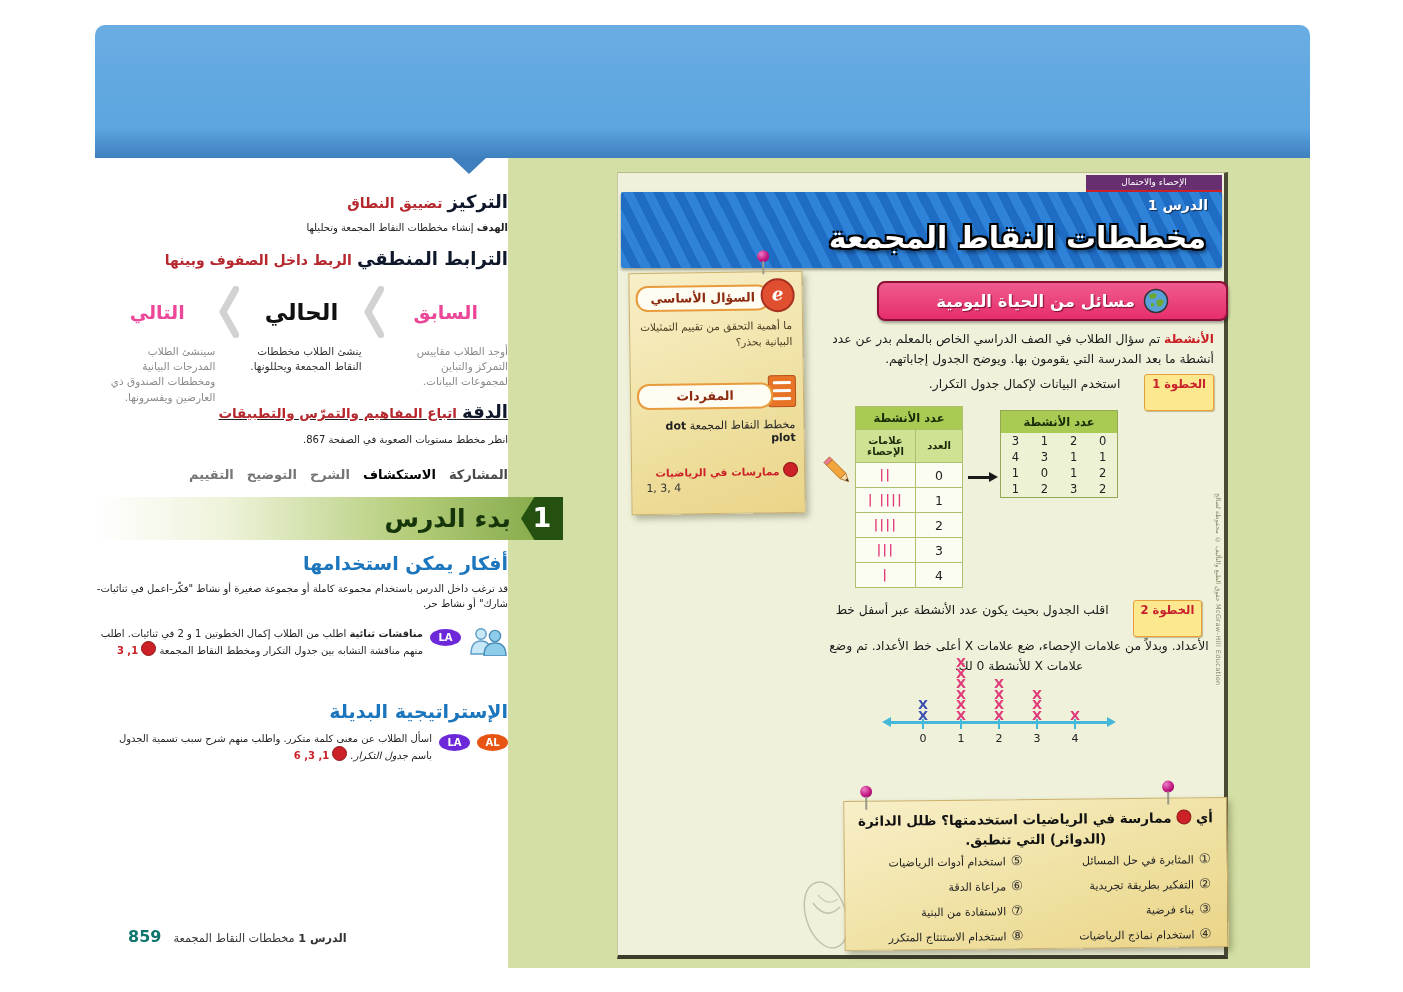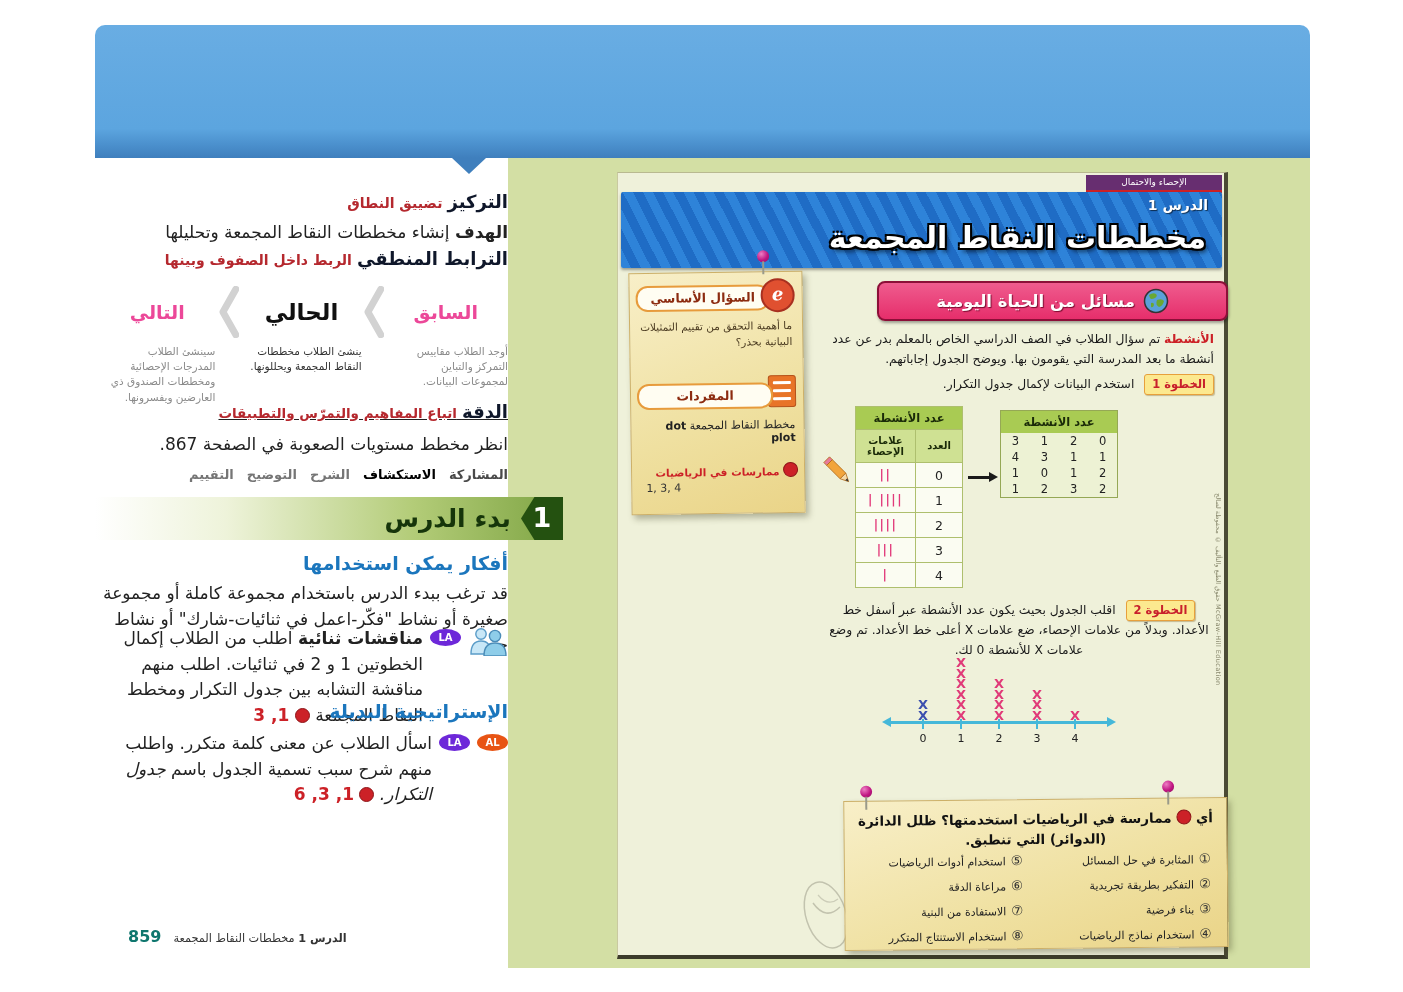--- a/index.html
+++ b/index.html
@@ -65,21 +65,21 @@
     gap:8px;direction:rtl;}
   .pink-banner .txt{color:#fff;font-weight:bold;font-size:16.5px;text-shadow:1px 1px 1px #7a0c30;}
 
   
   .rtl-par{direction:rtl;text-align:right;font-size:12.3px;line-height:1.6;color:#1a1a1a;}
   .activity{right:10px;top:157px;width:388px;}
   .red-lead{color:#cc2127;font-weight:bold;}
   .step1{right:10px;top:201px;width:388px;}
   .step2{right:10px;top:427px;width:390px;text-align:center;}
   .step-badge{display:inline-block;background:#fce98f;border:1.5px solid #e7a03c;border-radius:3px;
-    color:#c8202c;font-weight:bold;font-size:11.5px;padding:0px 7px 1px 7px;margin-left:6px;
+    color:#c8202c;font-weight:bold;font-size:11.5px;padding:0px 7px 17px 7px;margin-left:20px;
     box-shadow:1px 1px 1px rgba(120,80,0,.35);white-space:nowrap;}
 
   
   table{border-collapse:collapse;}
   .freq-table{left:237px;top:233px;width:108px;border:1.5px solid #95a855;direction:rtl;background:#fbfcf2;}
   .freq-table th,.freq-table td{border:1px solid #aebf6e;}
   .ft-title{background:#a9cb53;font-size:11.5px;font-weight:bold;color:#1a2a08;height:20px;text-align:center;}
   .ft-h{background:#cfe193;font-size:10px;font-weight:bold;color:#1a2a08;height:30px;text-align:center;line-height:1.15;}
   .ft-num{font-size:12.5px;text-align:center;height:22px;width:44px;color:#222;}
   .ft-tally{font-size:12px;text-align:center;color:#e23a7a;font-weight:bold;letter-spacing:1.5px;font-style:italic;}
@@ -114,21 +114,21 @@
   .pr-item{display:flex;gap:5px;align-items:baseline;direction:rtl;font-size:11px;color:#222;height:25px;}
   .pr-num{font-size:13.5px;color:#333;}
 
   .copyright{right:2px;top:320px;writing-mode:vertical-rl;font-size:6.5px;color:#8a8a6e;letter-spacing:.4px;}
 
   
   .teacher{left:95px;top:186px;width:413px;}
   .teacher .blk{position:absolute;width:100%;direction:rtl;text-align:right;}
   .h-red-big{color:#0f172a;font-weight:bold;font-size:18px;}
   .h-red-sub{color:#b5282e;font-weight:bold;font-size:14px;}
-  .body-sm{font-size:17px;color:#222;line-height:1.5;}
+  .body-sm{font-size:10px;color:#222;line-height:1.5;}
   .timeline-heads{display:flex;direction:rtl;align-items:center;}
   .tl-col{width:126px;text-align:center;}
   .tl-prev,.tl-next{font-size:19px;font-weight:bold;color:#ec4899;}
   .tl-cur{font-size:23px;font-weight:bold;color:#111;}
   .timeline-texts{display:flex;direction:rtl;}
   .tl-text{width:126px;font-size:10.5px;line-height:1.45;color:#8a8a8a;text-align:right;padding-left:8px;box-sizing:border-box;}
   .tl-text.cur{color:#333;}
   .tabs{display:flex;direction:rtl;gap:13px;font-size:13px;font-weight:bold;}
   .tab{color:#757575;}
   .tab.t-first{color:#4a4a4a;}
@@ -431,42 +431,42 @@
         </svg>
       <div class="tl-col tl-cur">الحالي</div>
       <svg width="20" height="52" viewBox="0 0 20 52">
           <path d="M17 3 L4 26 L17 49" fill="none" stroke="#d2d2d2" stroke-width="7" stroke-linecap="round" stroke-linejoin="round"></path>
         </svg>
       <div class="tl-col tl-next">التالي</div>
     </div>
     <div class="timeline-texts" style="margin-top:6px;">
       <div class="tl-text" style="margin-left:26px;">أوجد الطلاب مقاييس التمركز والتباين لمجموعات البيانات.</div>
       <div class="tl-text cur" style="margin-left:26px;">ينشئ الطلاب مخططات النقاط المجمعة ويحللونها.</div>
-      <div class="tl-text">سينشئ الطلاب المدرجات الإحصائية ومخططات الصندوق ذي العارضين ويفسرونها.</div>
+      <div class="tl-text">سينشئ الطلاب المدرجات البيانية ومخططات الصندوق ذي العارضين ويفسرونها.</div>
     </div>
   </div>
 
   <div class="blk" style="top:215px;text-decoration:underline;">
     <span class="h-red-big">الدقة</span>
     <span class="h-red-sub" style="font-size:13.5px;">اتباع المفاهيم والتمرّس والتطبيقات</span>
   </div>
   <div class="blk body-sm" style="top:246px;">انظر مخطط مستويات الصعوبة في الصفحة 867.</div>
 
   <div class="blk tabs" style="top:281px;">
     <span class="tab t-first">المشاركة</span>
     <span class="tab t-active">الاستكشاف</span>
     <span class="tab">الشرح</span>
     <span class="tab">التوضيح</span>
     <span class="tab">التقييم</span>
   </div>
 
   <div class="blk" style="top:366px;">
     <span class="h-blue">أفكار يمكن استخدامها</span>
   </div>
-  <div class="blk body-sm" style="top:395px;">قد ترغب ببدء الدرس باستخدام مجموعة كاملة أو مجموعة صغيرة أو نشاط "فكّر-اعمل في ثنائيات-شارك" أو نشاط حر.</div>
+  <div class="blk body-sm" style="top:395px;">قد ترغب داخل الدرس باستخدام مجموعة كاملة أو مجموعة صغيرة أو نشاط "فكّر-اعمل في ثنائيات-شارك" أو نشاط حر.</div>
 
   <div class="blk icon-row" style="top:440px;">
     <svg width="40" height="30" viewBox="0 0 40 30" style="flex:none;">
       <circle cx="13" cy="8" r="5.2" fill="#c8e7f7" stroke="#5a9cc8" stroke-width="1.4"></circle>
       <path d="M3 28 Q3 15 13 15 Q23 15 23 28 Z" fill="#c8e7f7" stroke="#5a9cc8" stroke-width="1.4"></path>
       <circle cx="27" cy="10" r="5.6" fill="#8ecde9" stroke="#4a8cb8" stroke-width="1.4"></circle>
       <path d="M16 30 Q16 17 27 17 Q38 17 38 30 Z" fill="#8ecde9" stroke="#4a8cb8" stroke-width="1.4"></path>
     </svg>
     <span class="oval oval-la">LA</span>
     <div class="body-sm" style="flex:1;">

